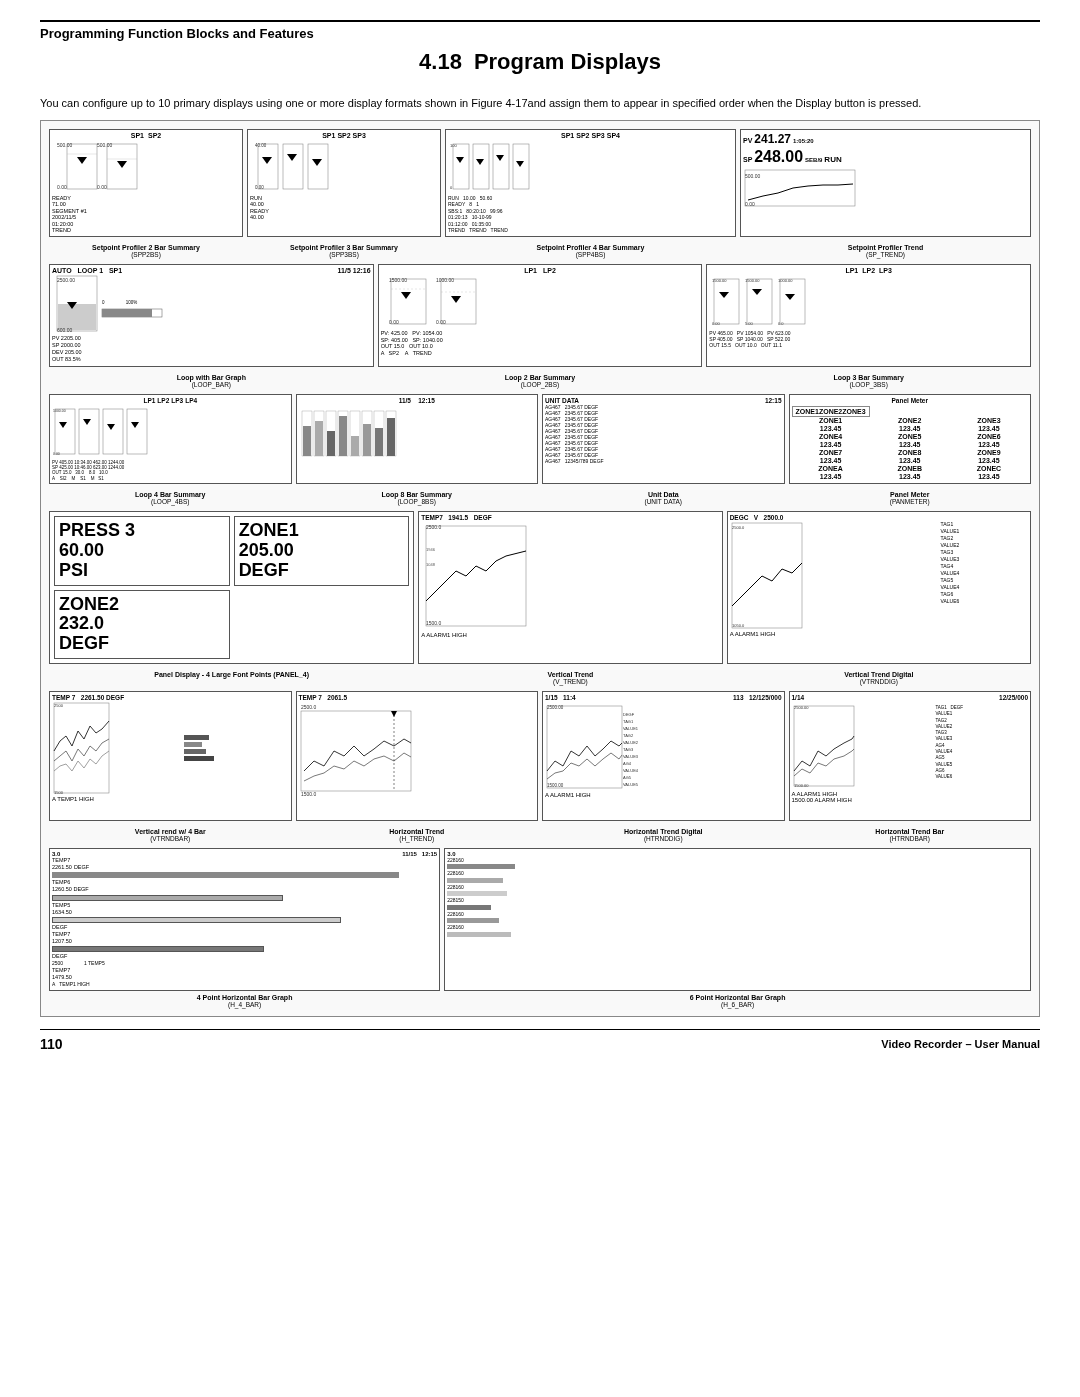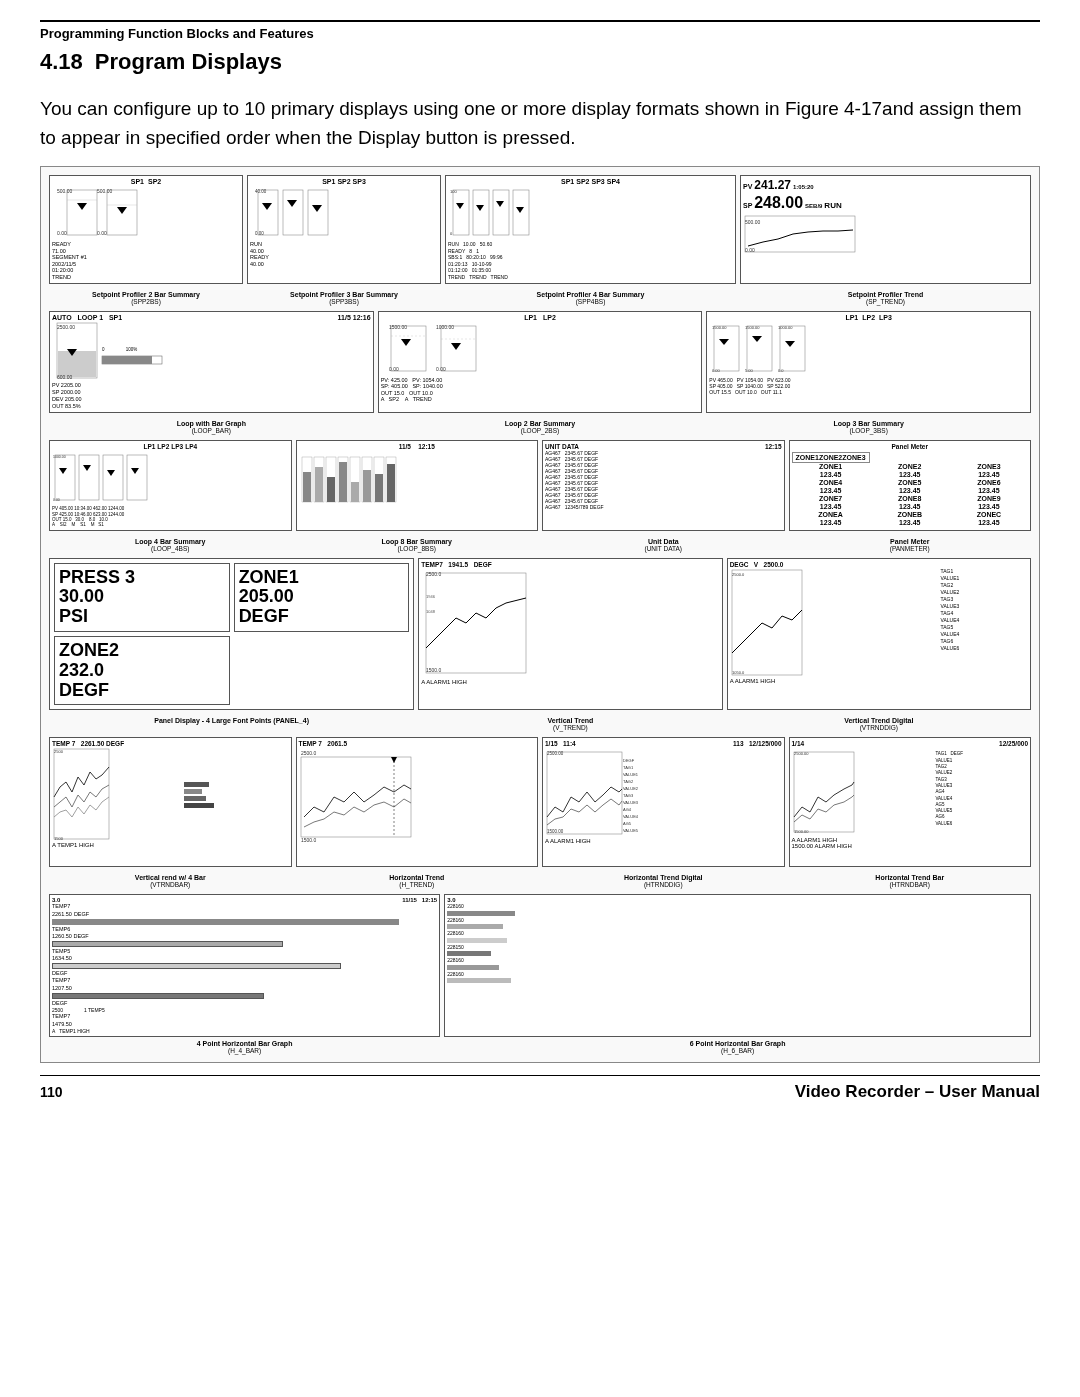--- a/index.html
+++ b/index.html
@@ -22,22 +22,22 @@
     .section-header-text {
       font-weight: bold;
       font-size: 13px;
     }
     .chapter-title {
       font-size: 22px;
       font-weight: bold;
       margin-bottom: 10px;
     }
     .intro-text {
-      font-size: 19px;
-      margin-bottom: 14px;
+      font-size: 11px;
+      margin-bottom: 8px;
       line-height: 1.5;
     }
     .figure-box {
       border: 1px solid #888;
       padding: 8px;
       background: #f9f9f9;
       margin-bottom: 12px;
     }
     
     .row1 {
@@ -142,36 +142,36 @@
       align-items: center;
       padding-top: 6px;
       margin-top: 10px;
     }
     .footer-page {
       font-weight: bold;
       font-size: 14px;
     }
     .footer-title {
       font-weight: bold;
-      font-size: 17px;
+      font-size: 11px;
       text-align: center;
     }
 
     svg text { font-family: Arial, sans-serif; }
   </style>
 </head>
 <body>
 
 <div class="page-container">
 
   <div class="section-header">
     <span class="section-header-text">Programming Function Blocks and Features</span>
   </div>
 
-  <div style="display:flex;align-items:baseline;gap:12px;margin-bottom:10px;">
+  <div style="display:flex;align-items:baseline;gap:12px;margin-bottom:10px;justify-content:center;">
     <span class="chapter-title">4.18</span>
     <span class="chapter-title">Program Displays</span>
   </div>
 
   <p class="intro-text">You can configure up to 10 primary displays using one or more display formats shown in Figure 4-17and assign them to appear in specified order when the Display button is pressed.</p>
 
   <div class="figure-box">
 
     <div class="row1">
 
@@ -523,21 +523,21 @@
         <div class="label-paren">(PANMETER)</div>
       </div>
     </div>
 
     <div class="row4" style="margin-top:6px;">
 
       <div class="panel4-display">
         <div style="display:grid;grid-template-columns:1fr 1fr;gap:4px;">
           <div style="font-size:18px;font-weight:bold;line-height:1.1;border:1px solid #555;padding:4px;">
             <div>PRESS 3</div>
-            <div>30.00</div>
+            <div>60.00</div>
             <div>PSI</div>
           </div>
           <div style="font-size:18px;font-weight:bold;line-height:1.1;border:1px solid #555;padding:4px;">
             <div>ZONE1</div>
             <div>205.00</div>
             <div>DEGF</div>
           </div>
           <div style="font-size:18px;font-weight:bold;line-height:1.1;border:1px solid #555;padding:4px;">
             <div>ZONE2</div>
             <div>232.0</div>

